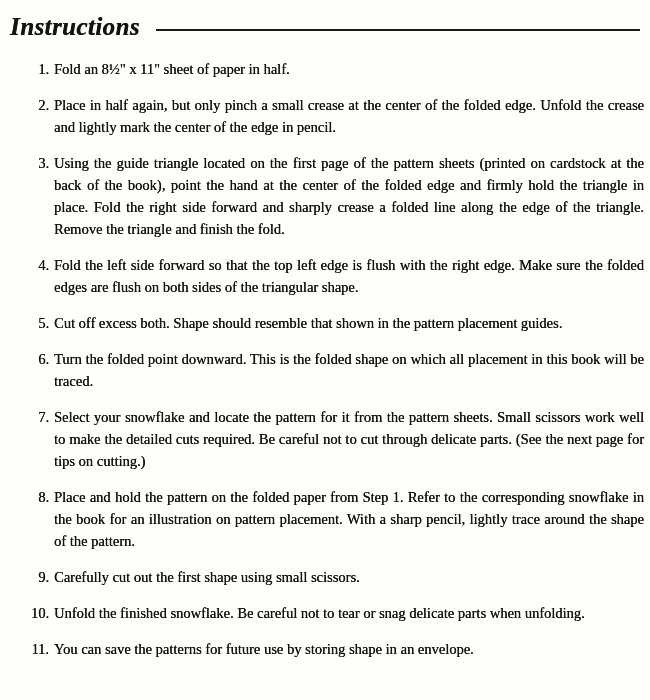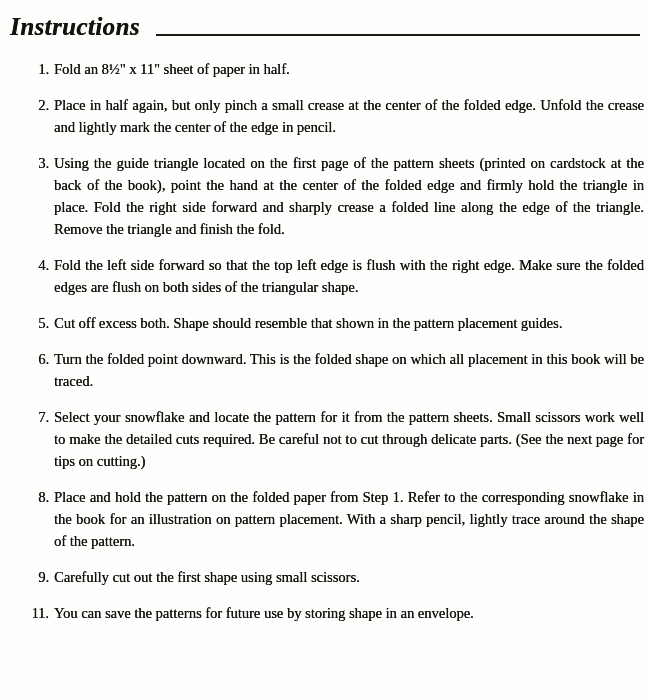--- a/index.html
+++ b/index.html
@@ -12,21 +12,21 @@
     position: relative;
     width: 650px;
     height: 700px;
     background: #fefefd;
     color: #151310;
     padding: 13px 6px 0 8px;
     overflow: hidden;
   }
   .header {
     display: flex;
-    align-items: center;
+    align-items: flex-start;
   }
   .page-title {
     font-style: italic;
     font-weight: 600;
     font-size: 25px;
     line-height: 28px;
     letter-spacing: 0.4px;
     white-space: nowrap;
     padding-left: 2px;
     text-shadow: 0.3px 0 0 currentColor;
@@ -113,20 +113,24 @@
     <div class="item">
       <div class="item-number">8.</div>
       <div class="item-text">Place and hold the pattern on the folded paper from Step 1. Refer to the corresponding snowflake in the book for an illustration on pattern placement. With a sharp pencil, lightly trace around the shape of the pattern.</div>
     </div>
 
     <div class="item">
       <div class="item-number">9.</div>
       <div class="item-text">Carefully cut out the first shape using small scissors.</div>
     </div>
 
+    <div class="item">
+      <div class="item-number">10.</div>
+      <div class="item-text">Unfold the finished snowflake. Be careful not to tear or snag delicate parts when unfolding.</div>
+    </div>
 
     <div class="item">
       <div class="item-number">11.</div>
       <div class="item-text">You can save the patterns for future use by storing shape in an envelope.</div>
     </div>
 
   </div>
 </div>
 
 </body></html>

